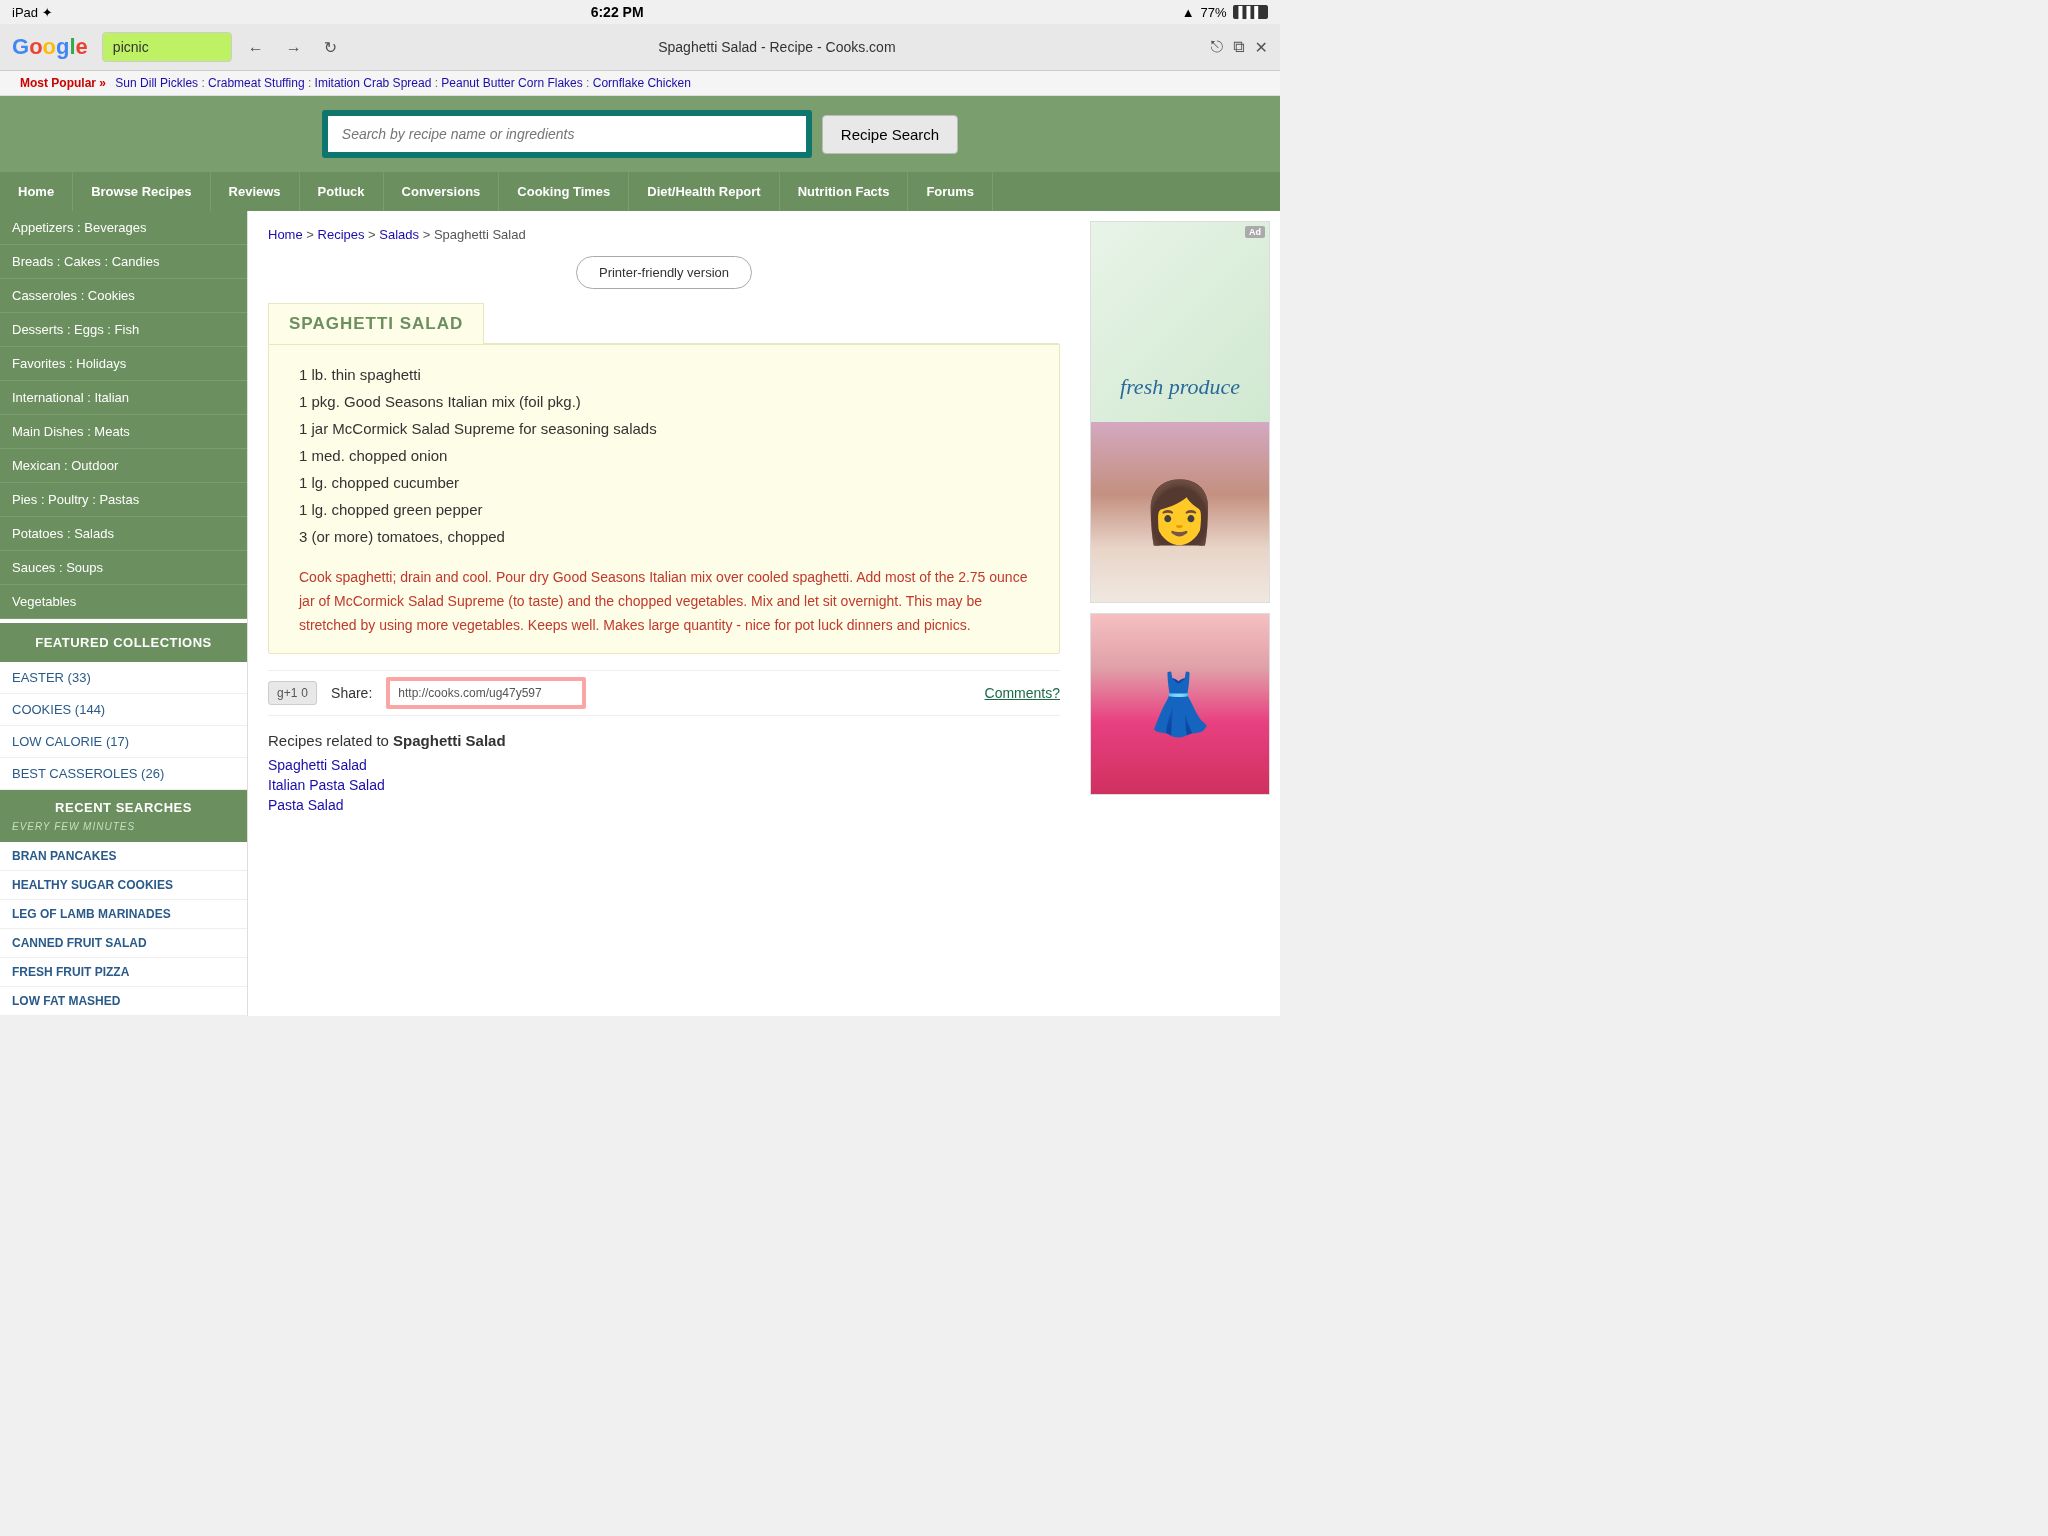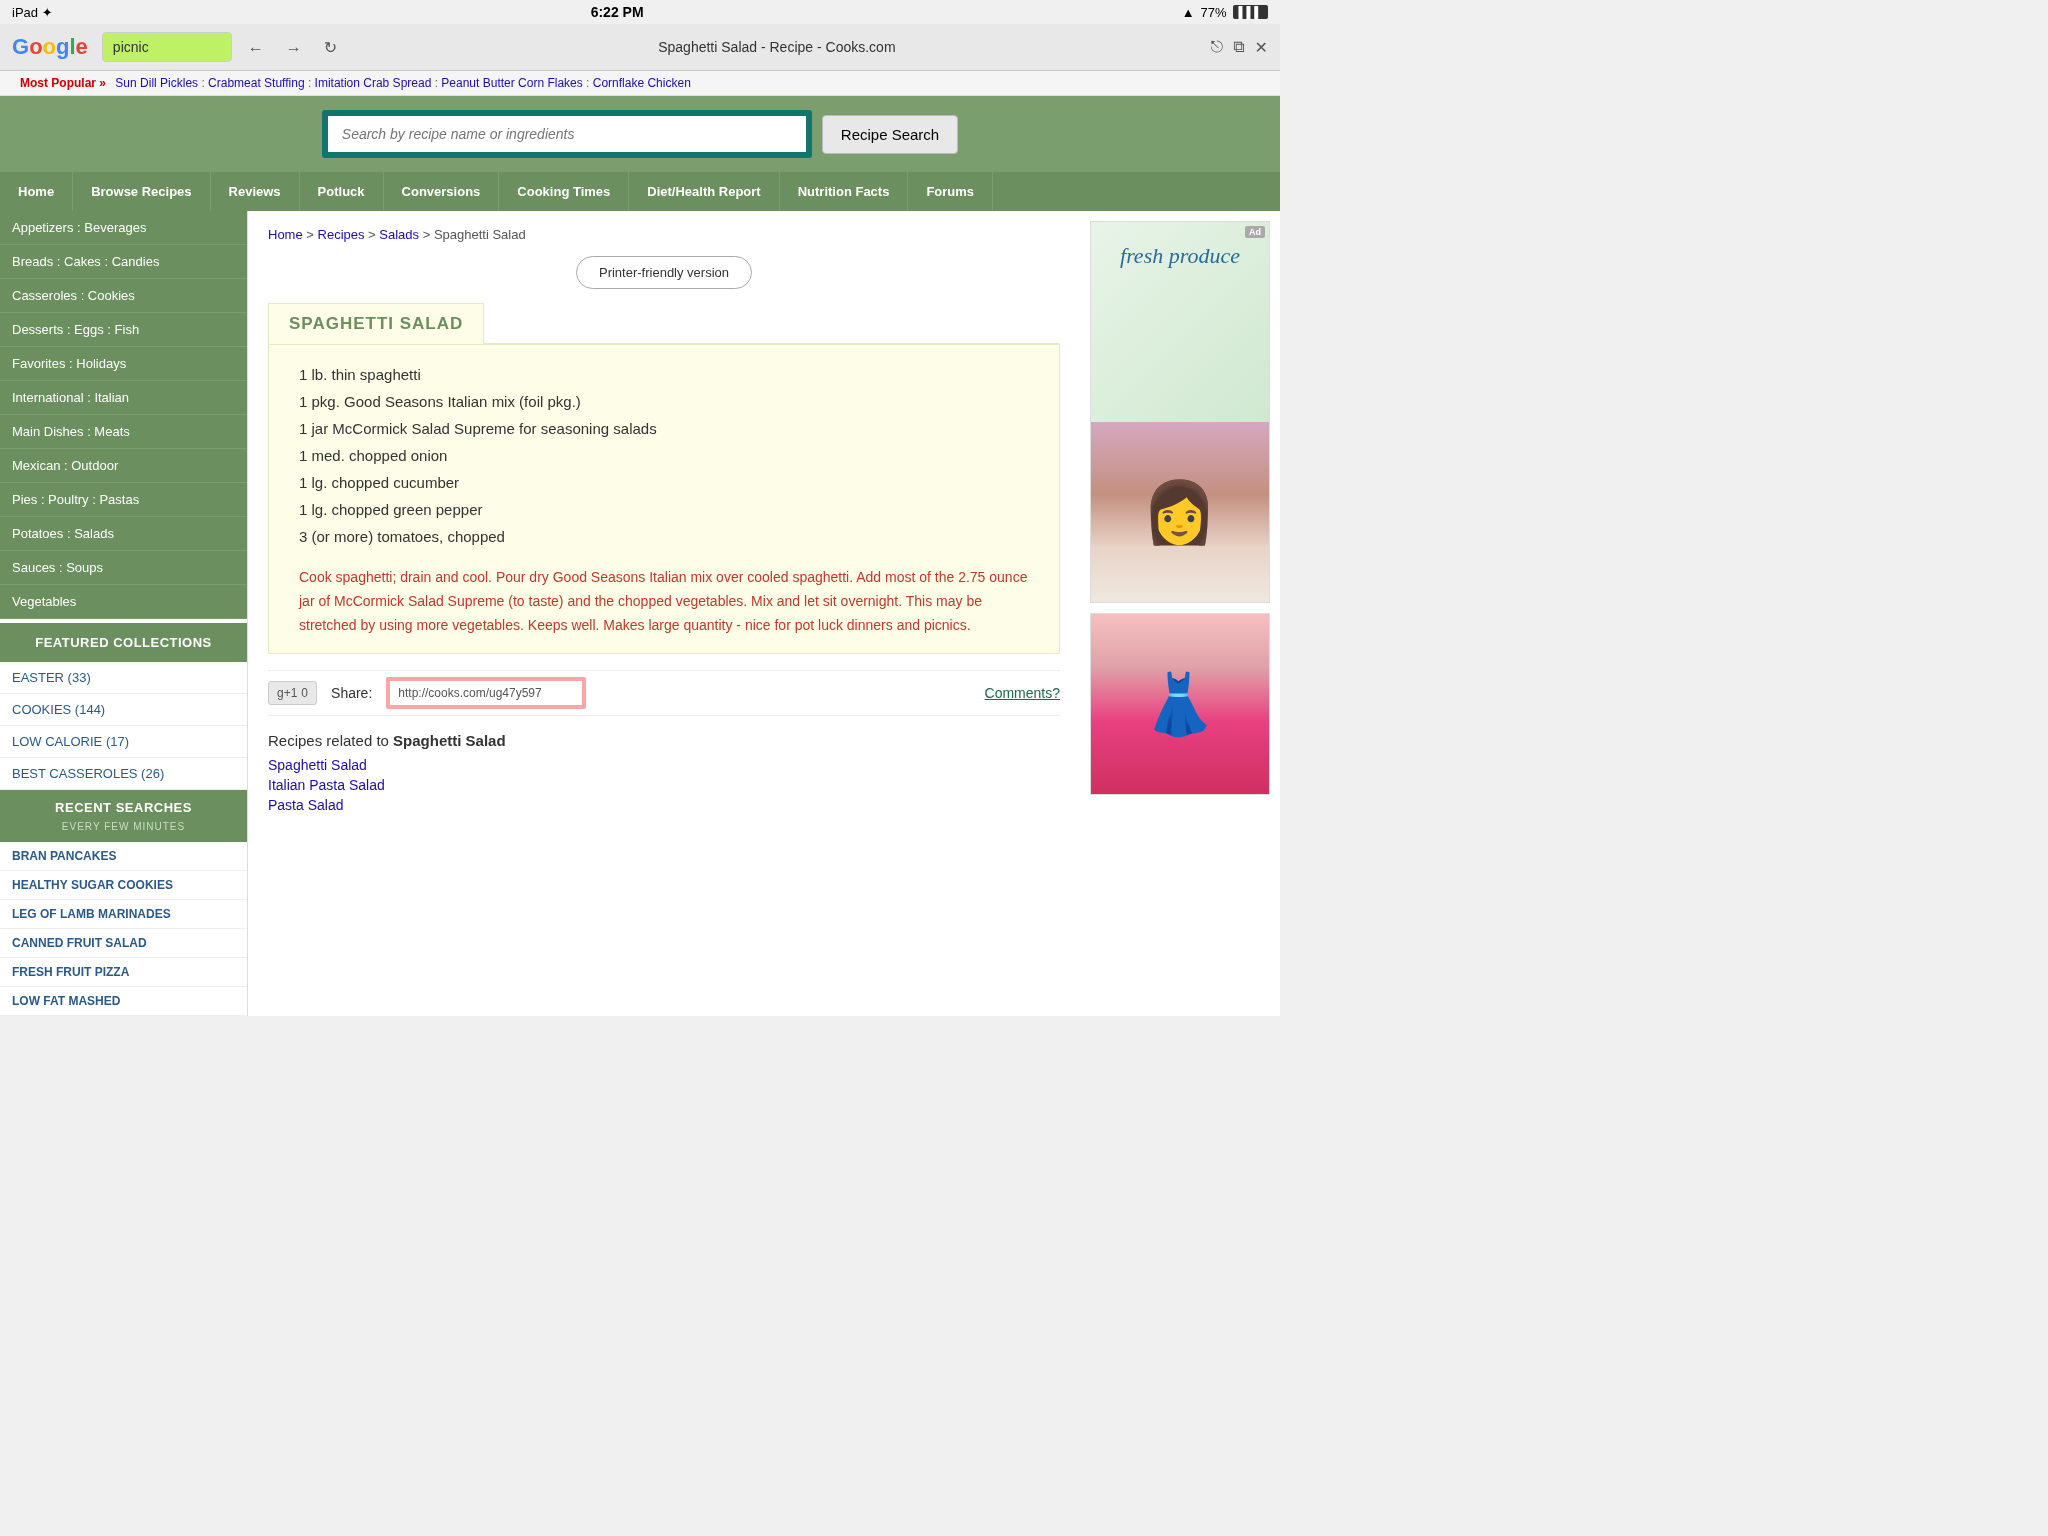--- a/index.html
+++ b/index.html
@@ -171,24 +171,24 @@
       color: white;
       text-align: center;
       padding: 10px 12px 4px;
       font-size: 13px;
       font-weight: bold;
       letter-spacing: 0.5px;
     }
     .recent-searches-sub {
       background: #6b8f5e;
       color: #c8dfc0;
-      text-align: center;
       padding: 2px 12px 10px;
       font-size: 10px;
       letter-spacing: 1px;
+      font-style: italic;
     }
     .recent-search-item {
       padding: 7px 12px;
       font-size: 12px;
       color: #2a5a8a;
       cursor: pointer;
       border-bottom: 1px solid #eee;
       background: white;
       text-transform: uppercase;
       font-weight: bold;
@@ -336,21 +336,21 @@
       font-weight: bold;
     }
     .ad-top-box {
       background: linear-gradient(135deg, #e8f4e8, #d0e8d0);
       padding: 20px 12px;
       text-align: center;
       min-height: 200px;
       display: flex;
       flex-direction: column;
       align-items: center;
-      justify-content: flex-start;
+      justify-content: flex-end;
     }
     .ad-script-text {
       font-family: 'Georgia', serif;
       font-style: italic;
       font-size: 22px;
       color: #2a6a9a;
       line-height: 1.3;
     }
     .ad-woman-placeholder {
       background: linear-gradient(180deg, #d4a8c0 0%, #c49080 40%, #e8d4c8 70%, #f0e8e0 100%);

